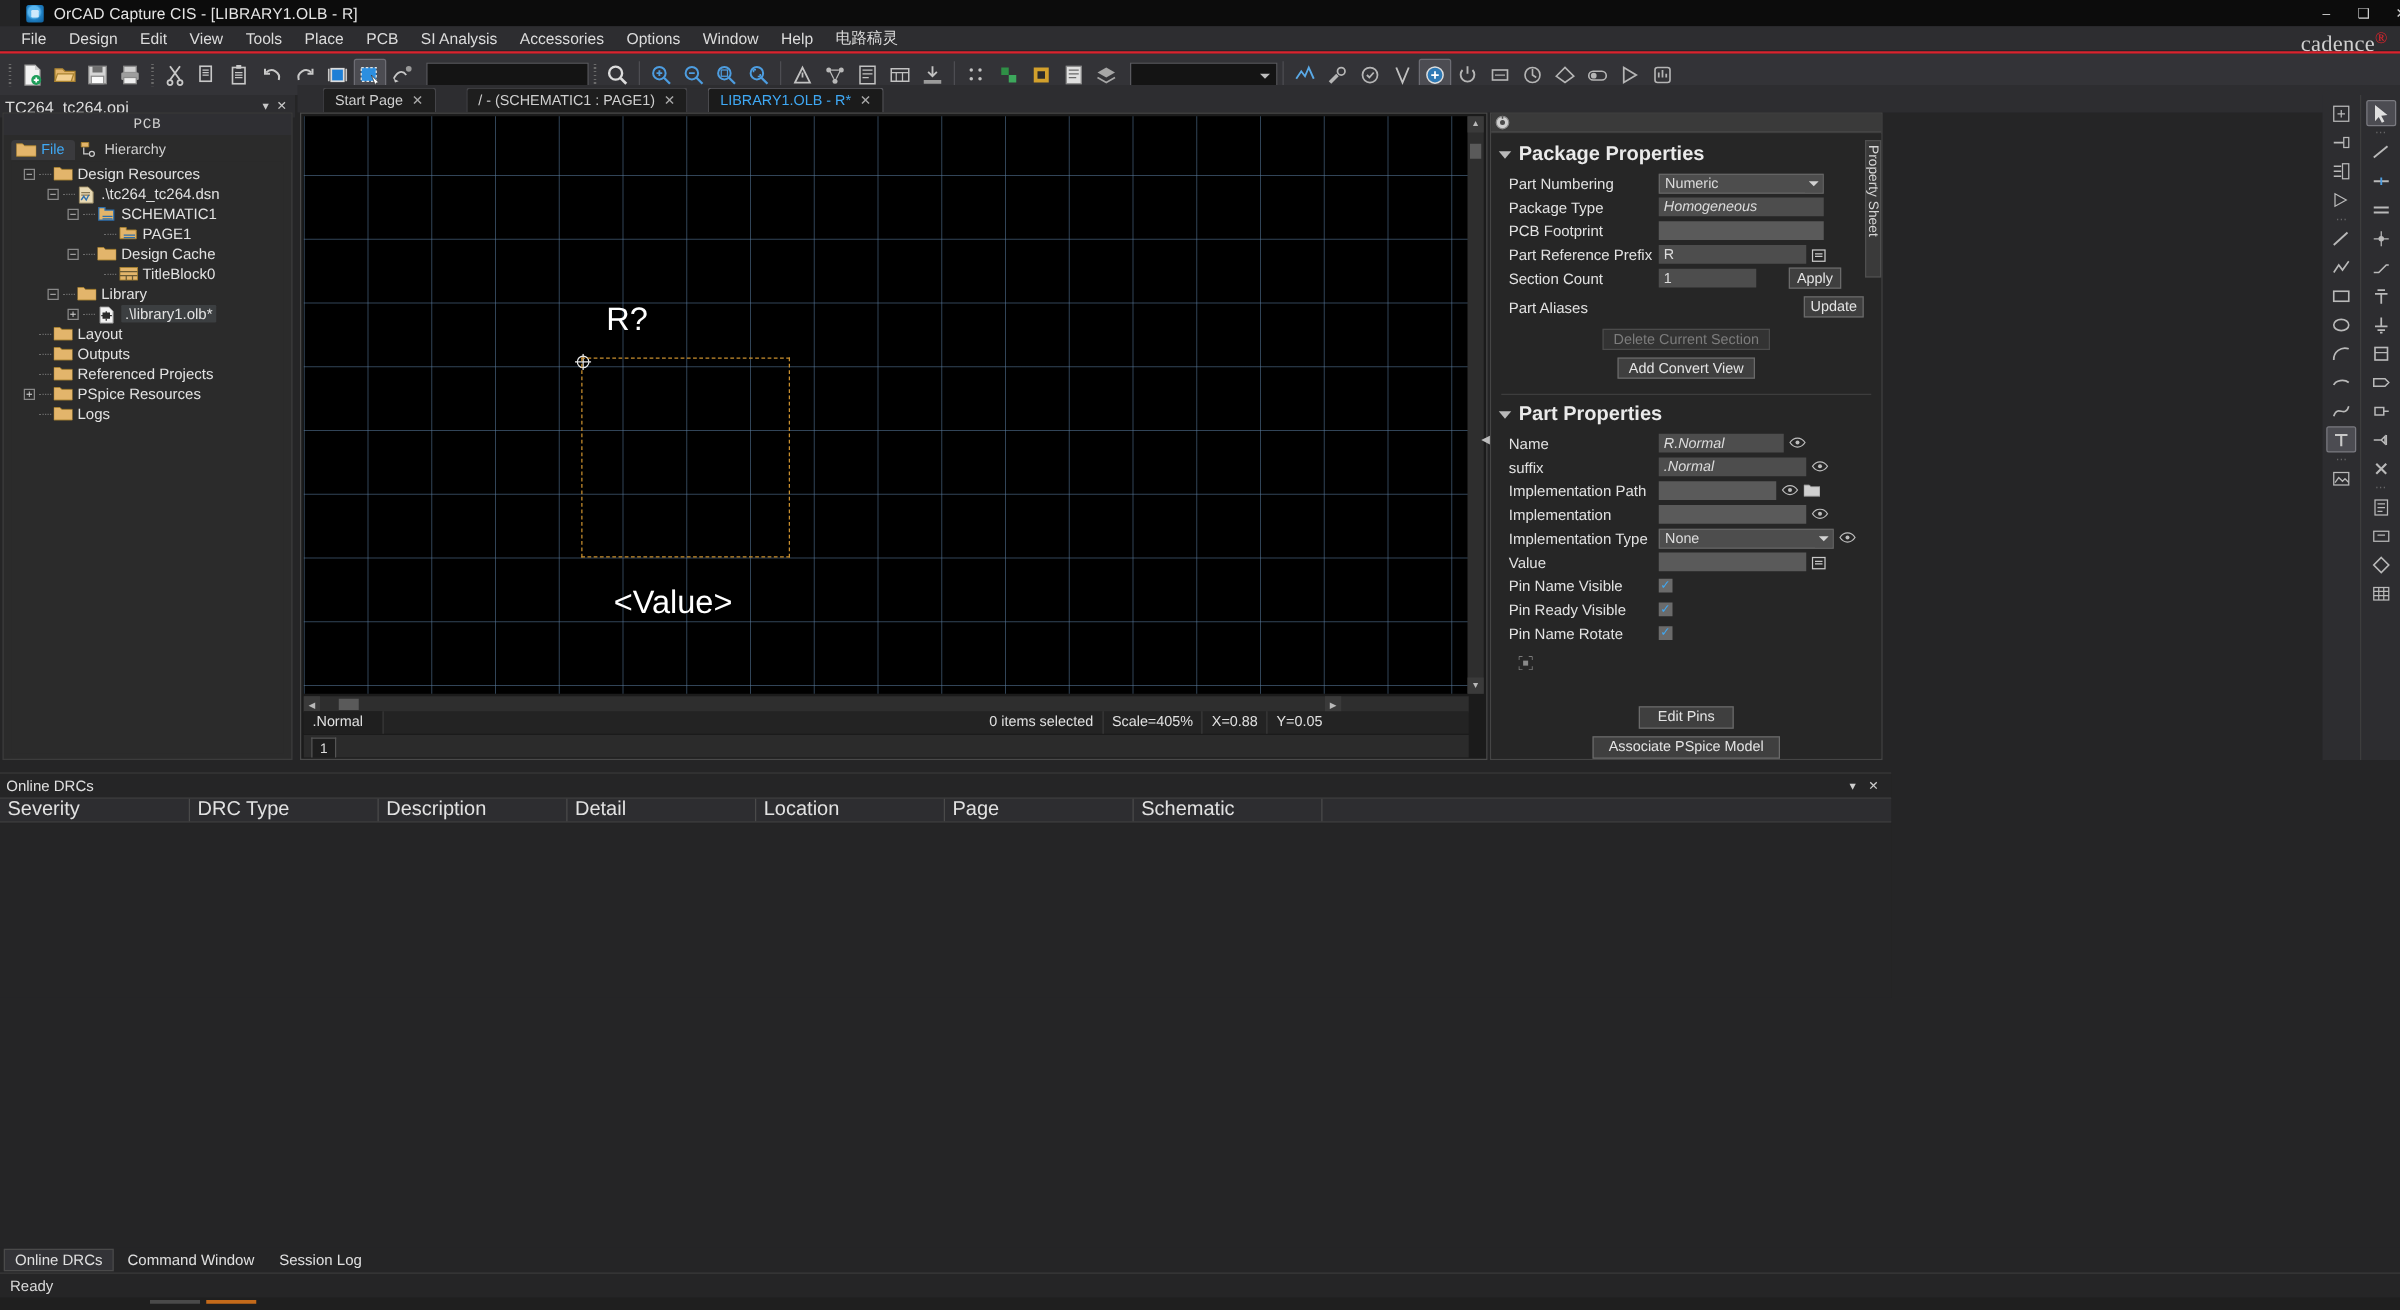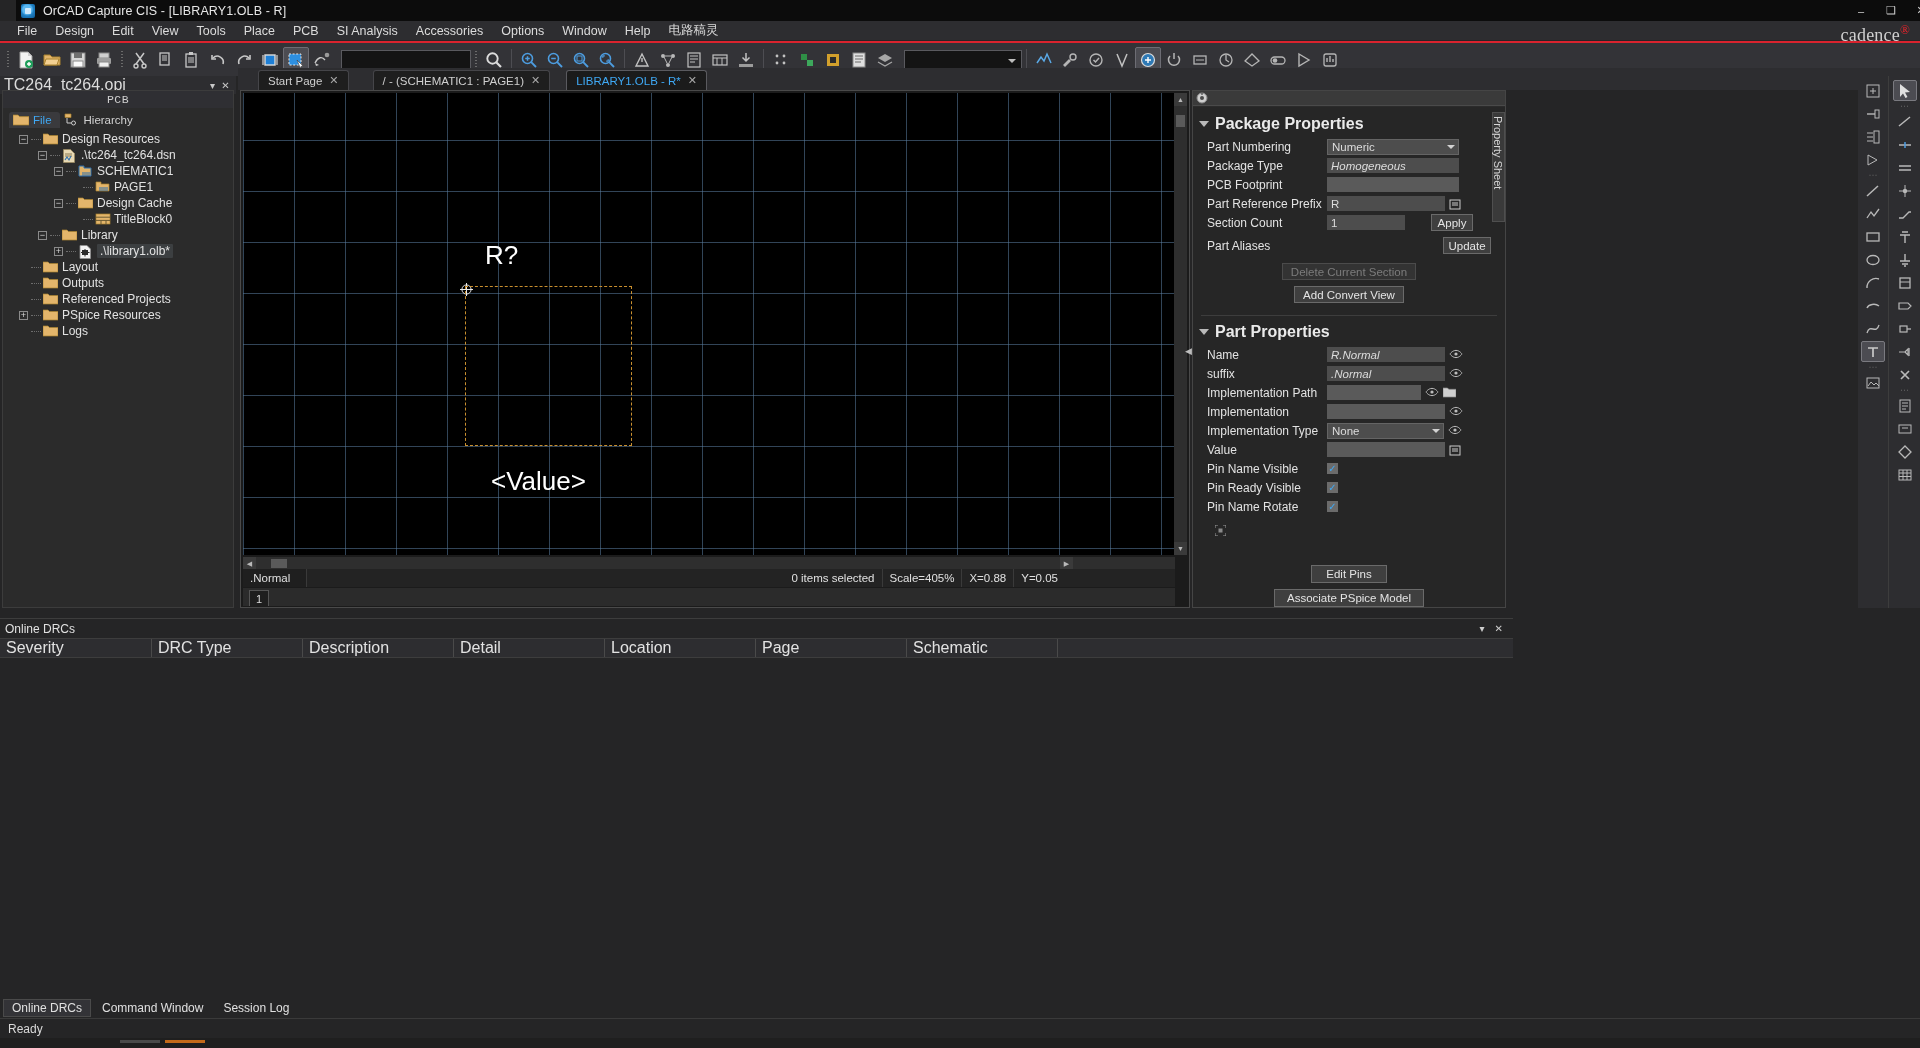--- a/index.html
+++ b/index.html
@@ -67,21 +67,21 @@
   .tcombo:after{ content:""; position:absolute; right:5px; top:8px; border-left:4px solid transparent;
     border-right:4px solid transparent; border-top:4px solid #bdbdbd;}
 
   svg{ display:block; }
 
   
   .projbar{
     position:absolute; top:76px; left:0; width:236px; height:18px;
     background:#2d2d30; display:flex; align-items:center; padding:0 4px;
   }
-  .projbar .pname{ font-size:16px; color:#dcdcdc; flex:1;}
+  .projbar .pname{ font-size:13px; color:#dcdcdc; flex:1;}
   .projbar .ctl{ width:13px; text-align:center; color:#c8c8c8; font-size:10px;}
 
   .tabsrow{
     position:absolute; top:68px; left:238px; width:1682px; height:22px;
     background:#2d2d30; display:flex; align-items:flex-end;
   }
   .dtab{
     height:20px; display:flex; align-items:center; gap:7px;
     padding:0 9px; margin-right:2px; font-size:11.5px;
     background:#1e1e1e; color:#cfcfcf; border-top:1px solid #454549;
@@ -882,21 +882,21 @@
 
       <div class="hr" style="margin-top:12px;"></div>
 
       <div class="grouphdr">
         <span class="caret"></span>
         <span>Part Properties</span>
       </div>
 
       <div class="prow">
         <div class="plabel">Name</div>
-        <div class="pfield italic" style="width:118px;">R.Normal</div>
+        <div class="pfield italic" style="width:100px;">R.Normal</div>
         <span class="eye">
           <svg width="14" height="10" viewBox="0 0 14 10">
             <path d="M1 5s2.3-3.6 6-3.6S13 5 13 5s-2.3 3.6-6 3.6S1 5 1 5z" fill="none" stroke="#bdbdbd"></path>
             <circle cx="7" cy="5" r="1.6" fill="#bdbdbd"></circle>
           </svg>
         </span>
       </div>
 
       <div class="prow">
         <div class="plabel">suffix</div>
@@ -931,21 +931,21 @@
         <span class="eye">
           <svg width="14" height="10" viewBox="0 0 14 10">
             <path d="M1 5s2.3-3.6 6-3.6S13 5 13 5s-2.3 3.6-6 3.6S1 5 1 5z" fill="none" stroke="#bdbdbd"></path>
             <circle cx="7" cy="5" r="1.6" fill="#bdbdbd"></circle>
           </svg>
         </span>
       </div>
 
       <div class="prow">
         <div class="plabel">Implementation Type</div>
-        <div class="pcombo" style="width:117px;">
+        <div class="pcombo" style="width:140px;">
           <div class="pfield" style="background:transparent;width:100px;">None</div>
           <div class="ar">
             <svg width="8" height="6" viewBox="0 0 8 6">
                 <path d="M0 1h8L4 5z" fill="#d2d2d2"></path>
               </svg>
           </div>
         </div>
         <span class="eye">
           <svg width="14" height="10" viewBox="0 0 14 10">
             <path d="M1 5s2.3-3.6 6-3.6S13 5 13 5s-2.3 3.6-6 3.6S1 5 1 5z" fill="none" stroke="#bdbdbd"></path>

